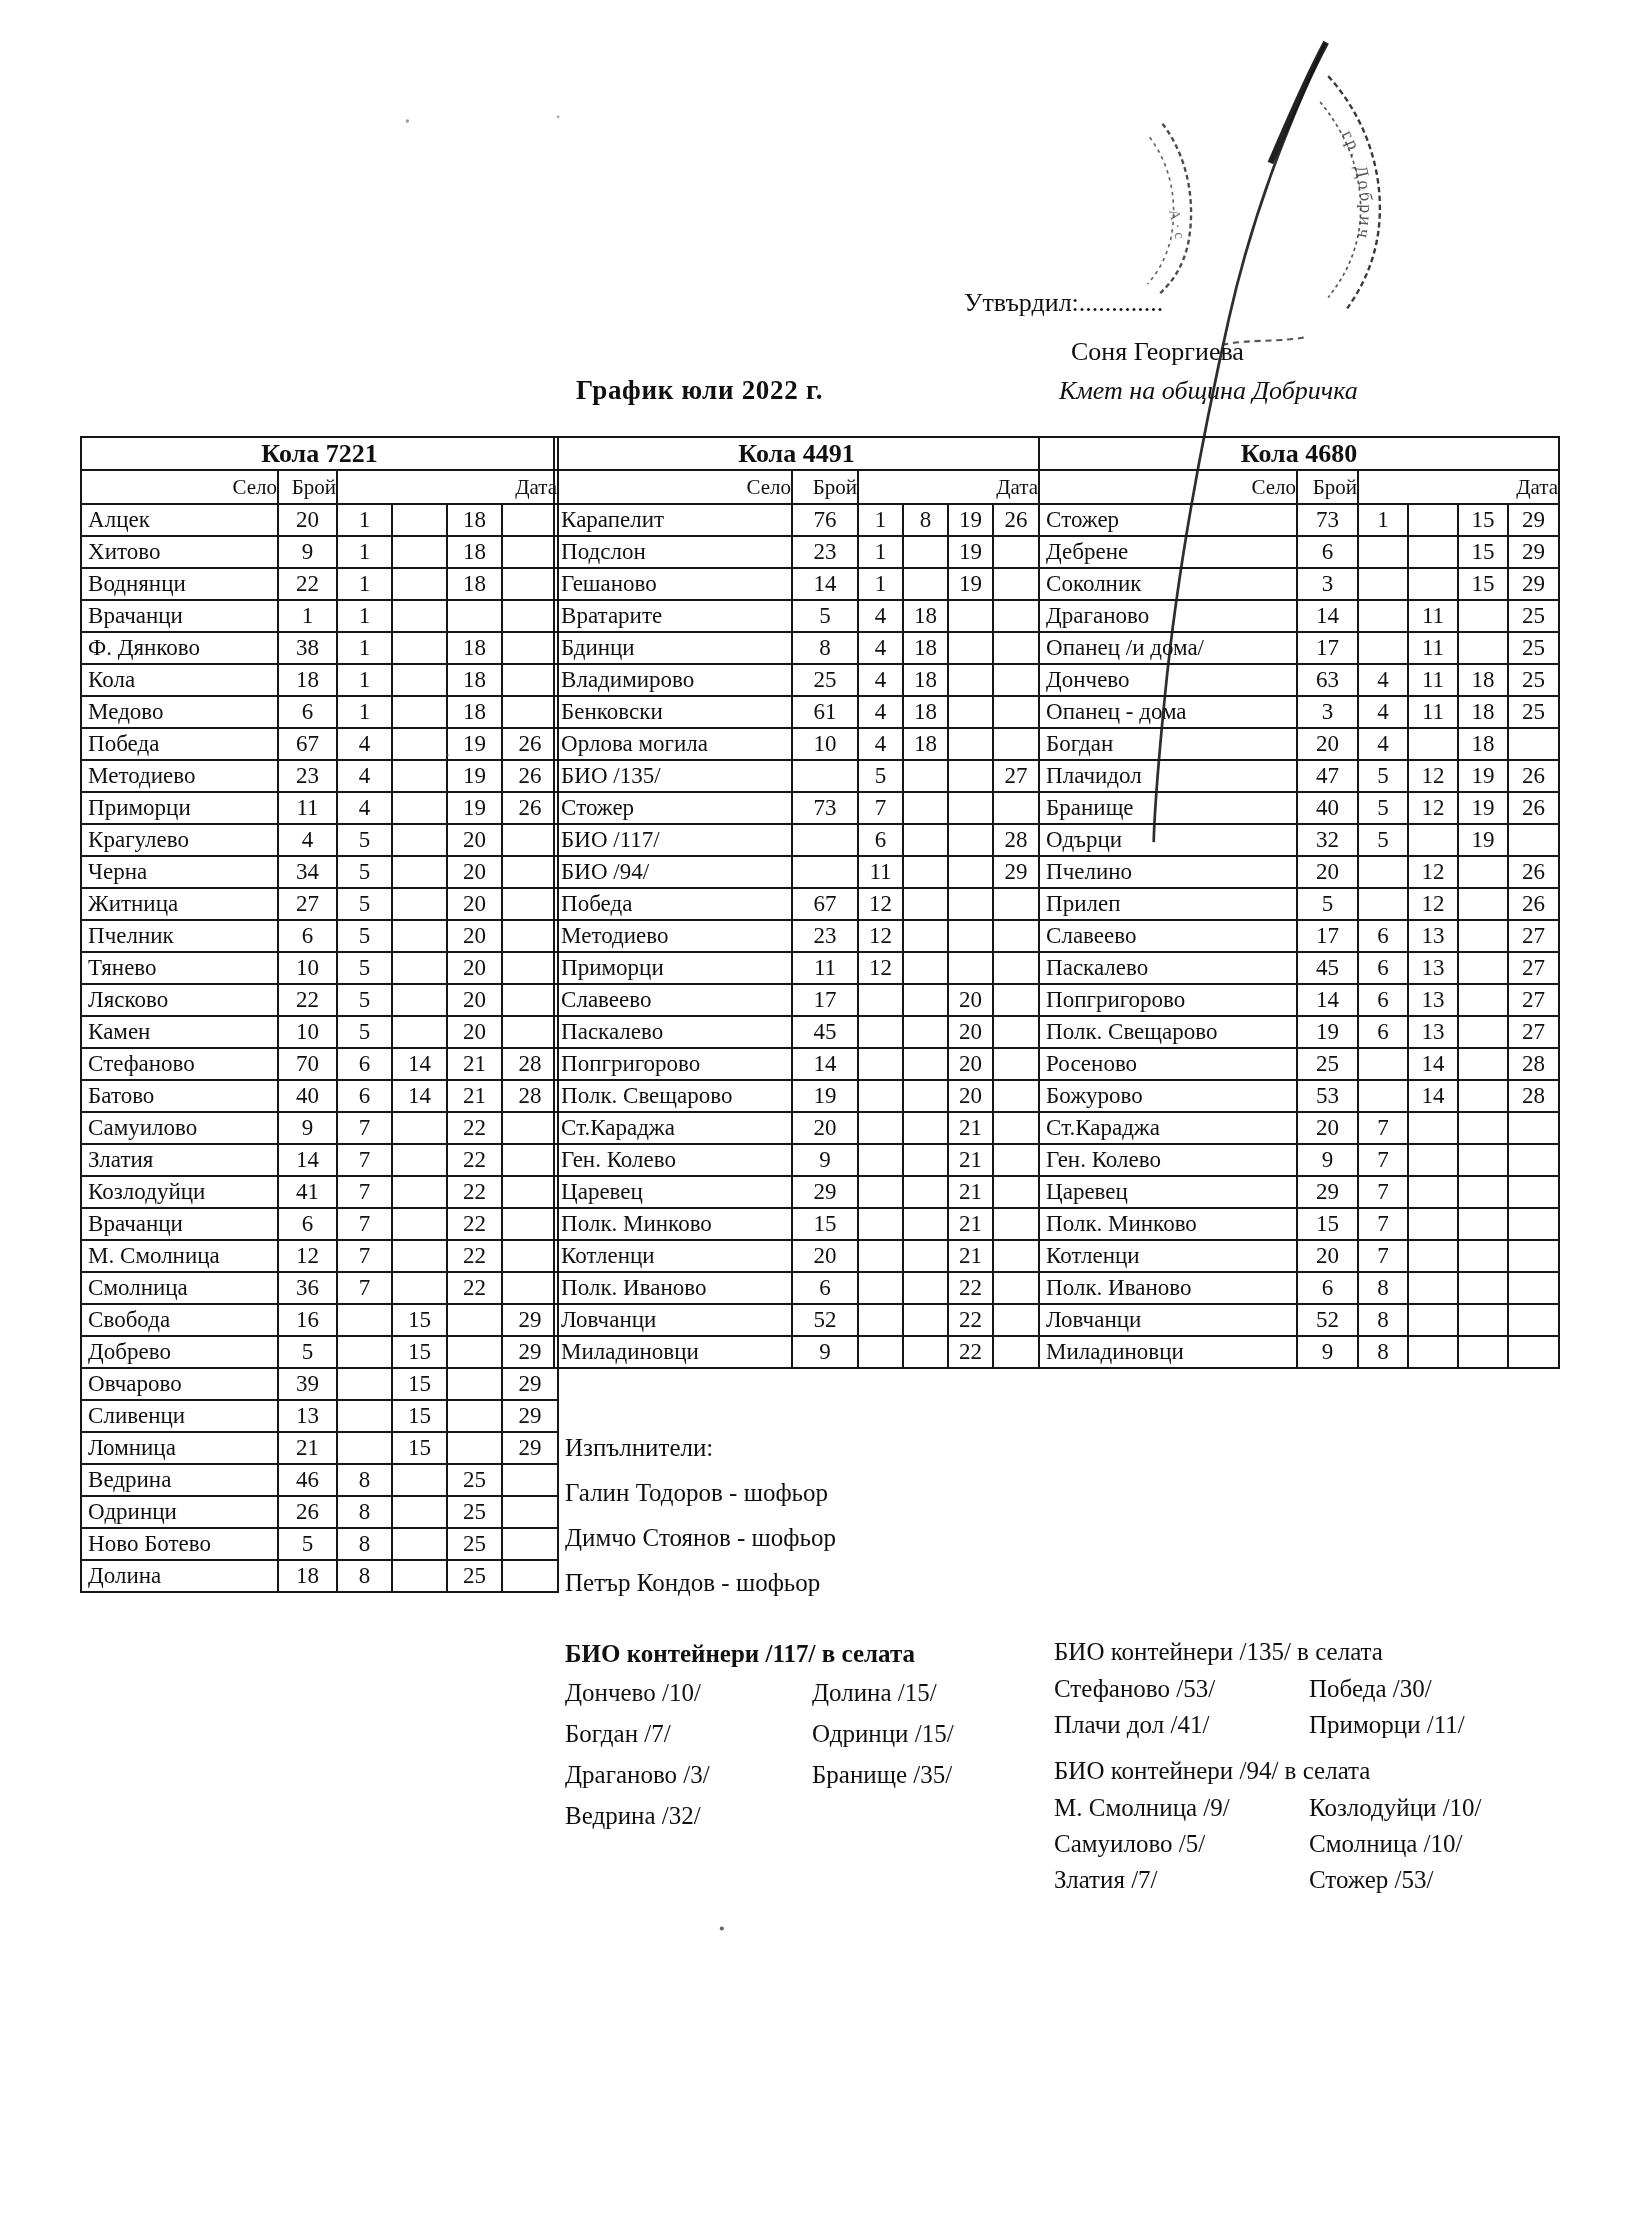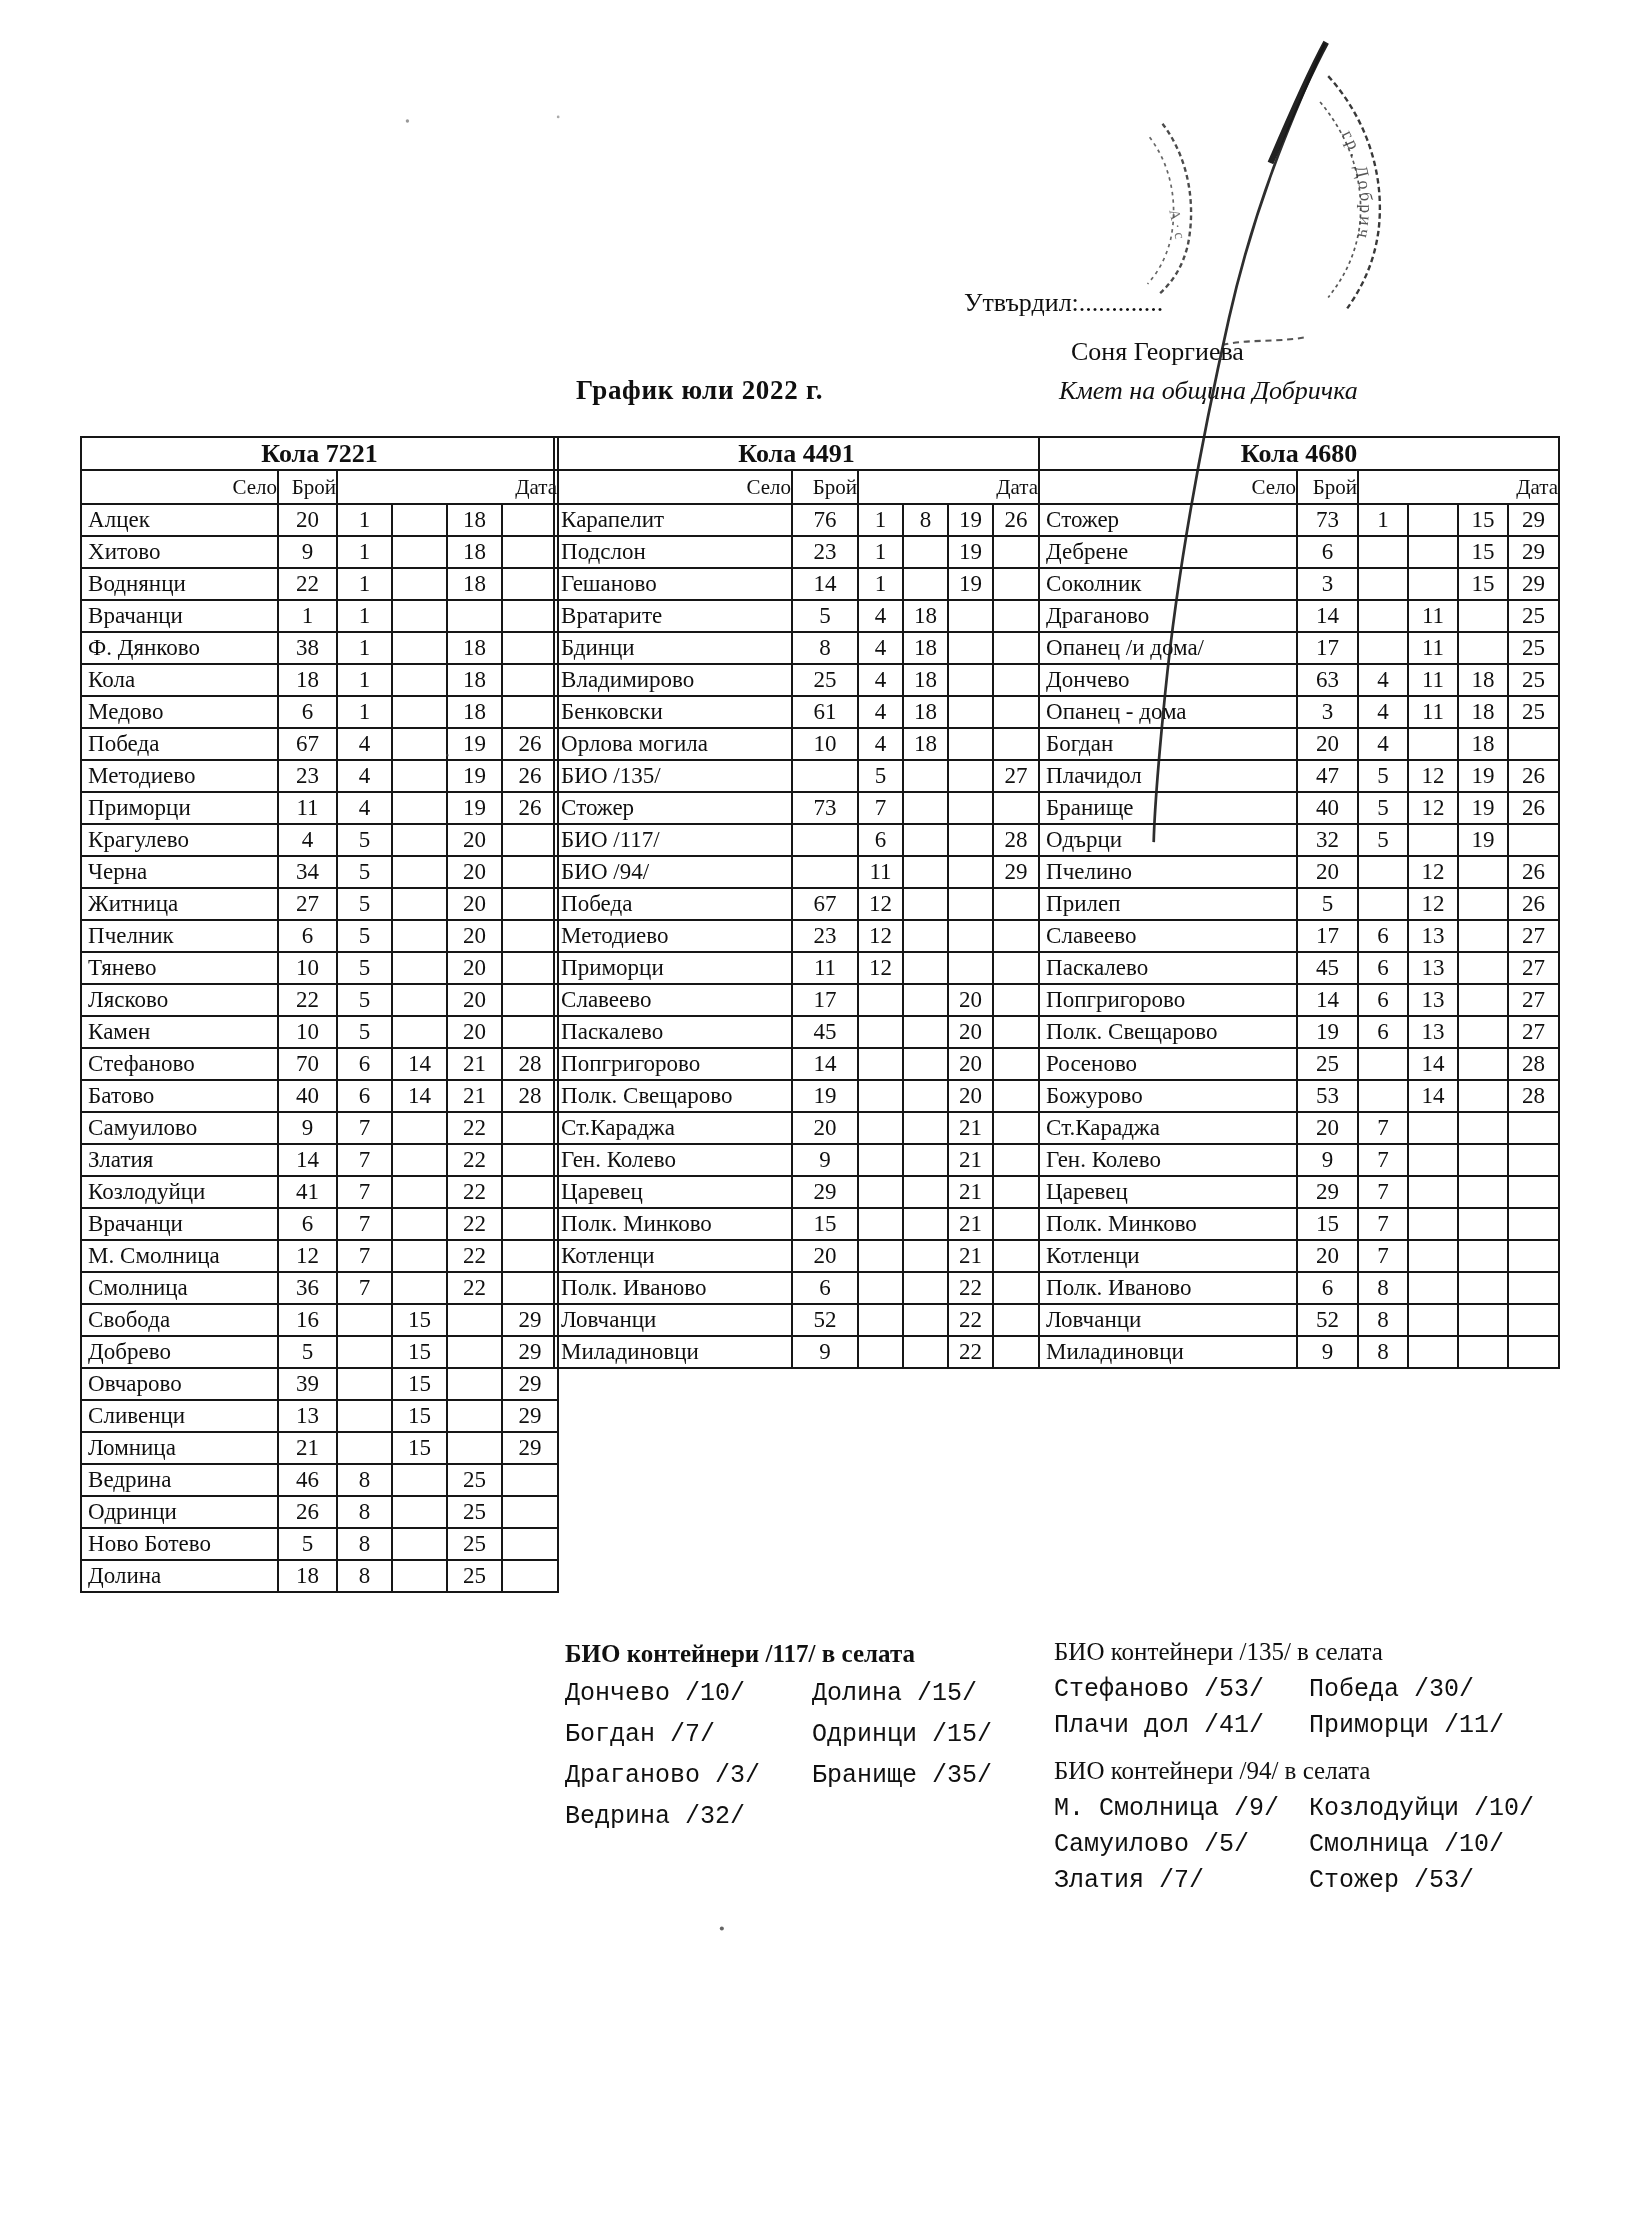--- a/index.html
+++ b/index.html
@@ -29,21 +29,21 @@
   .sched td.v{text-align:left;padding-left:6.1px;}
   .sched td.c,.sched td.d{text-align:center;}
 
   
   .exec-line{font-size:25px;height:45px;}
   .exec-block{position:absolute;left:565px;top:1434px;}
 
   
   .note{position:absolute;font-size:25px;}
   .note .note-head{white-space:nowrap;}
-  .note .note-row{position:relative;white-space:nowrap;font-family:Liberation Mono, monospace;}
+  .note .note-row{position:relative;white-space:nowrap;}
   .note-left .note-head{height:39px;font-weight:bold;}
   .note-left .note-row{height:41px;}
   .note-right .note-head{height:37px;}
   .note-right .note-row{height:36px;}
   .note .c2{position:absolute;left:247px;top:0;}
   .note-right .c2{left:255px;}
 
   svg.overlay{position:absolute;left:0;top:0;pointer-events:none;}
 </style>
 </head>
@@ -823,20 +823,28 @@
           <td class="v">Миладиновци</td>
           <td class="c">9</td>
           <td class="d">8</td>
           <td class="d"></td>
           <td class="d"></td>
           <td class="d"></td>
         </tr>
       </tbody>
   </table>
 
+  <div class="exec-block">
+    <div class="exec-line">Изпълнители:</div>
+    <div>
+        <div class="exec-line">Галин Тодоров - шофьор</div>
+        <div class="exec-line">Димчо Стоянов - шофьор</div>
+        <div class="exec-line">Петър Кондов - шофьор</div>
+      </div>
+  </div>
 
   <div class="note note-left" style="left:565px;top:1640px;">
     <div class="note-head">БИО контейнери /117/ в селата</div>
     <div class="note-body">
         <div class="note-row"><span class="c1">Дончево /10/</span><span class="c2">Долина /15/</span></div>
         <div class="note-row"><span class="c1">Богдан /7/</span><span class="c2">Одринци /15/</span></div>
         <div class="note-row"><span class="c1">Драганово /3/</span><span class="c2">Бранище /35/</span></div>
         <div class="note-row"><span class="c1">Ведрина /32/</span></div>
       </div>
   </div>

